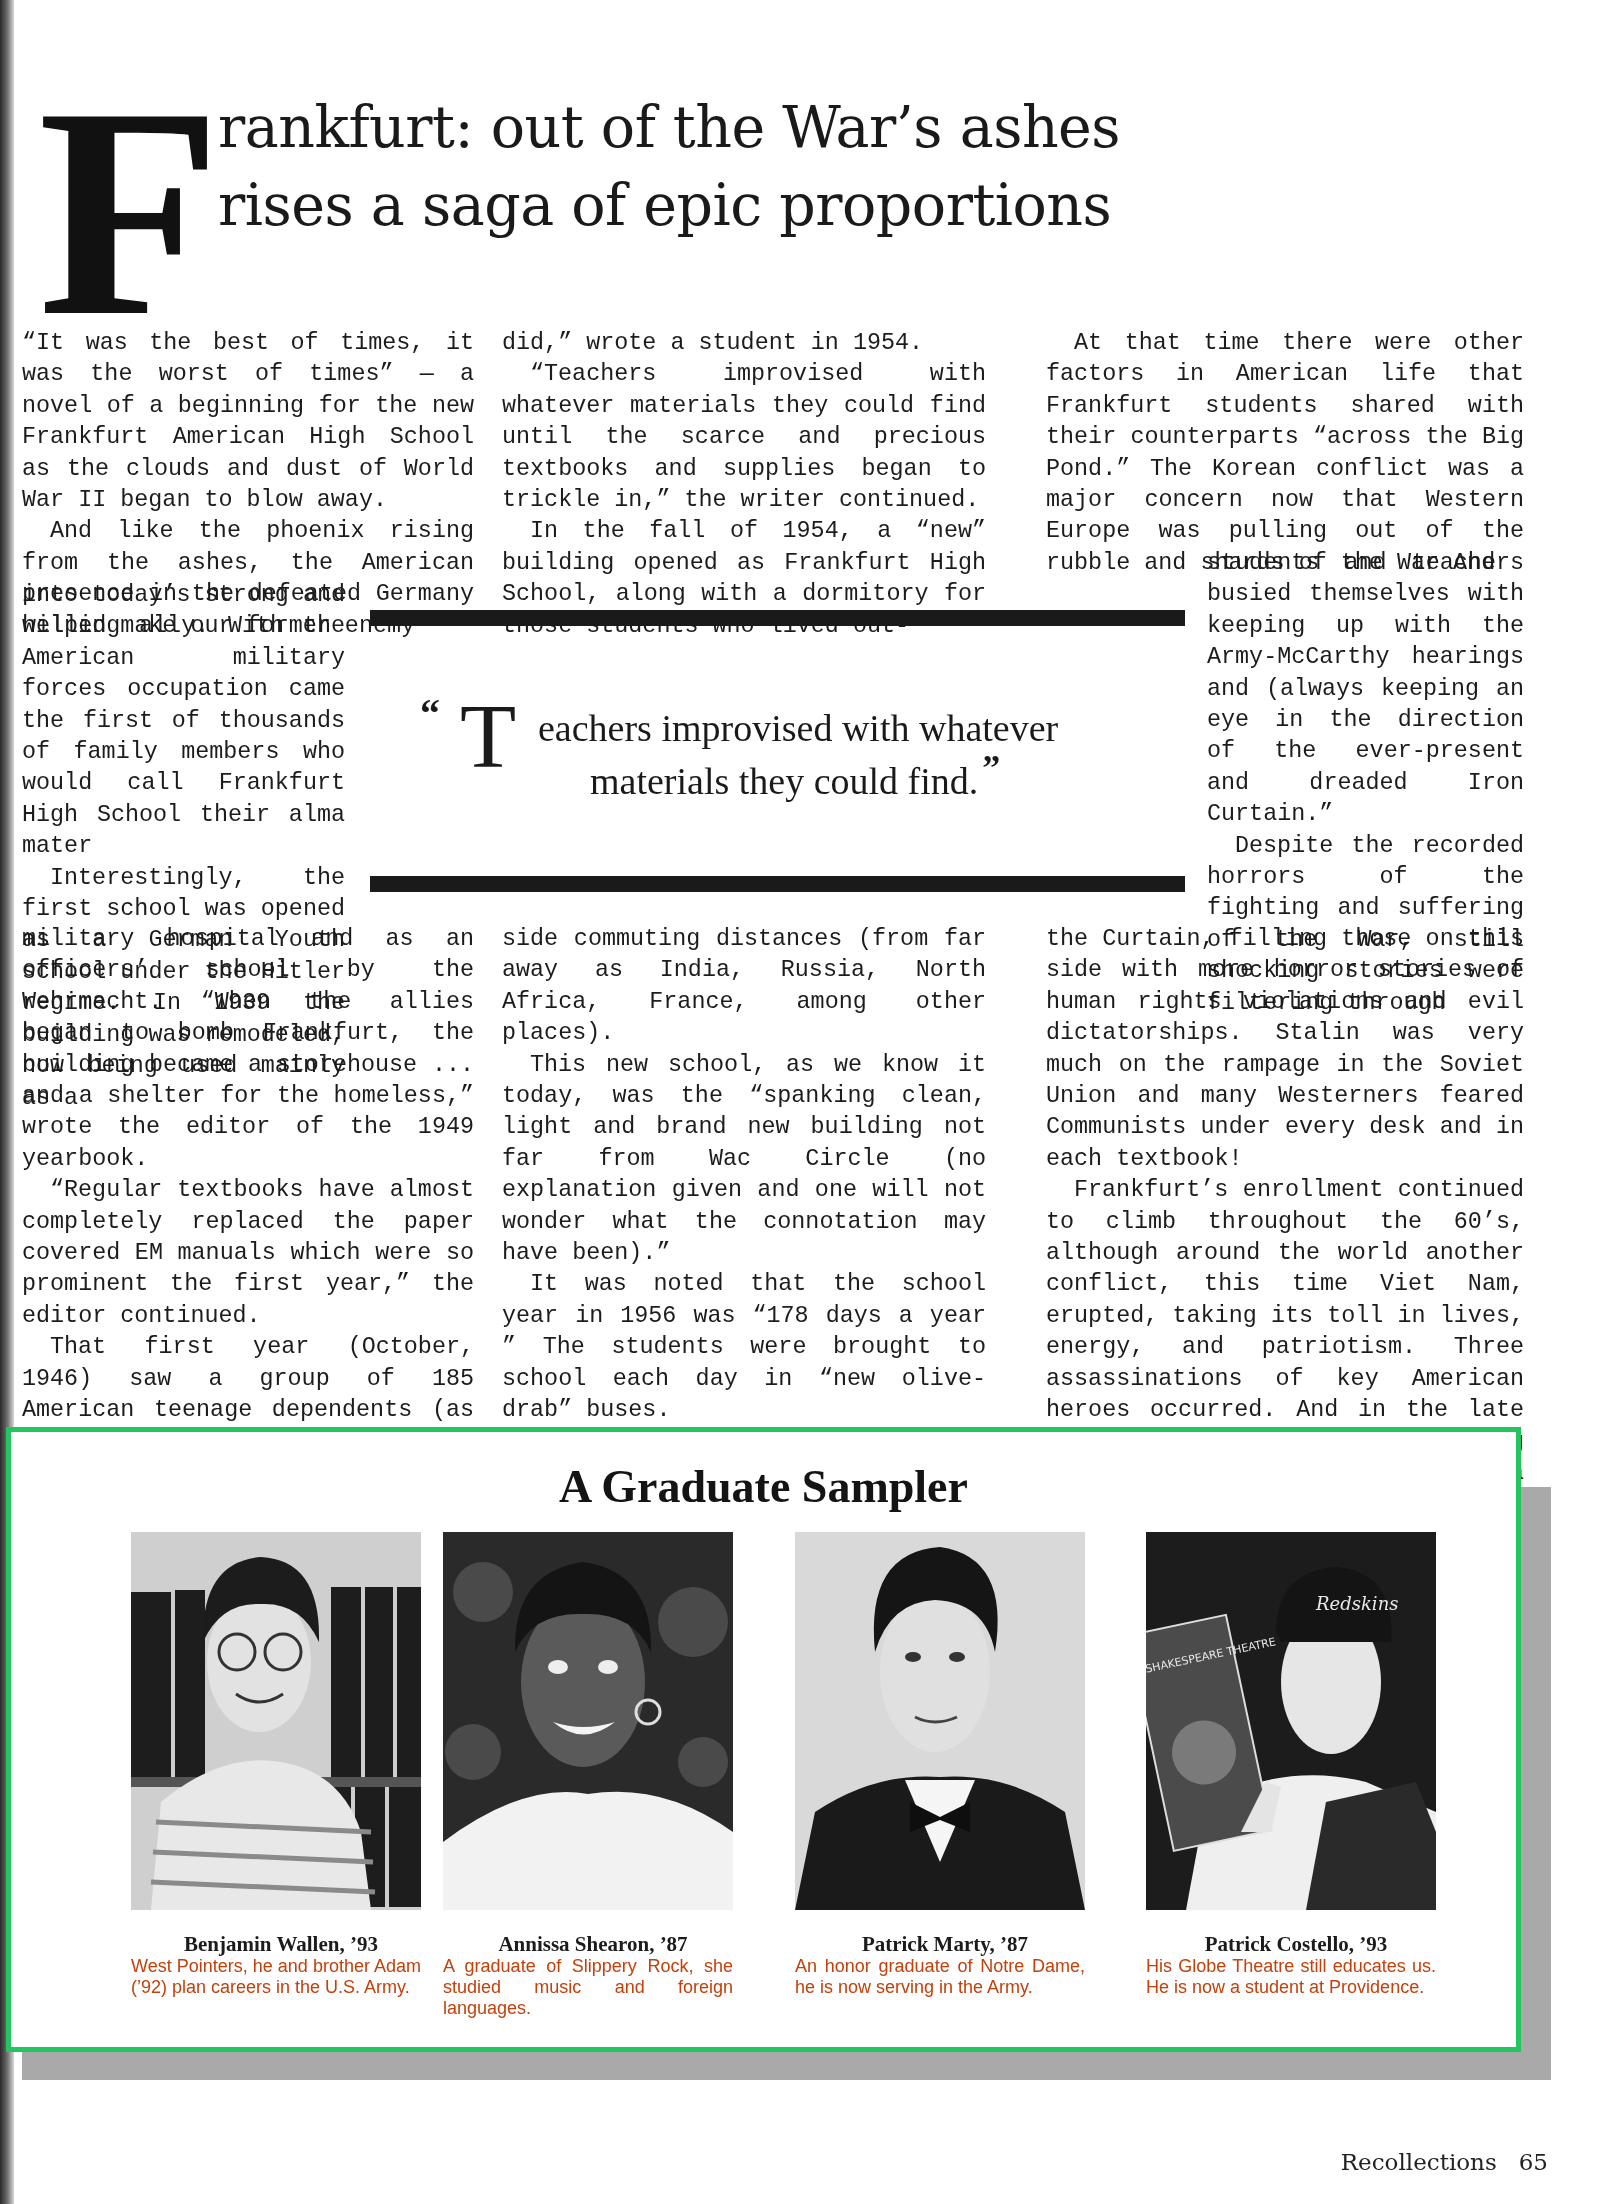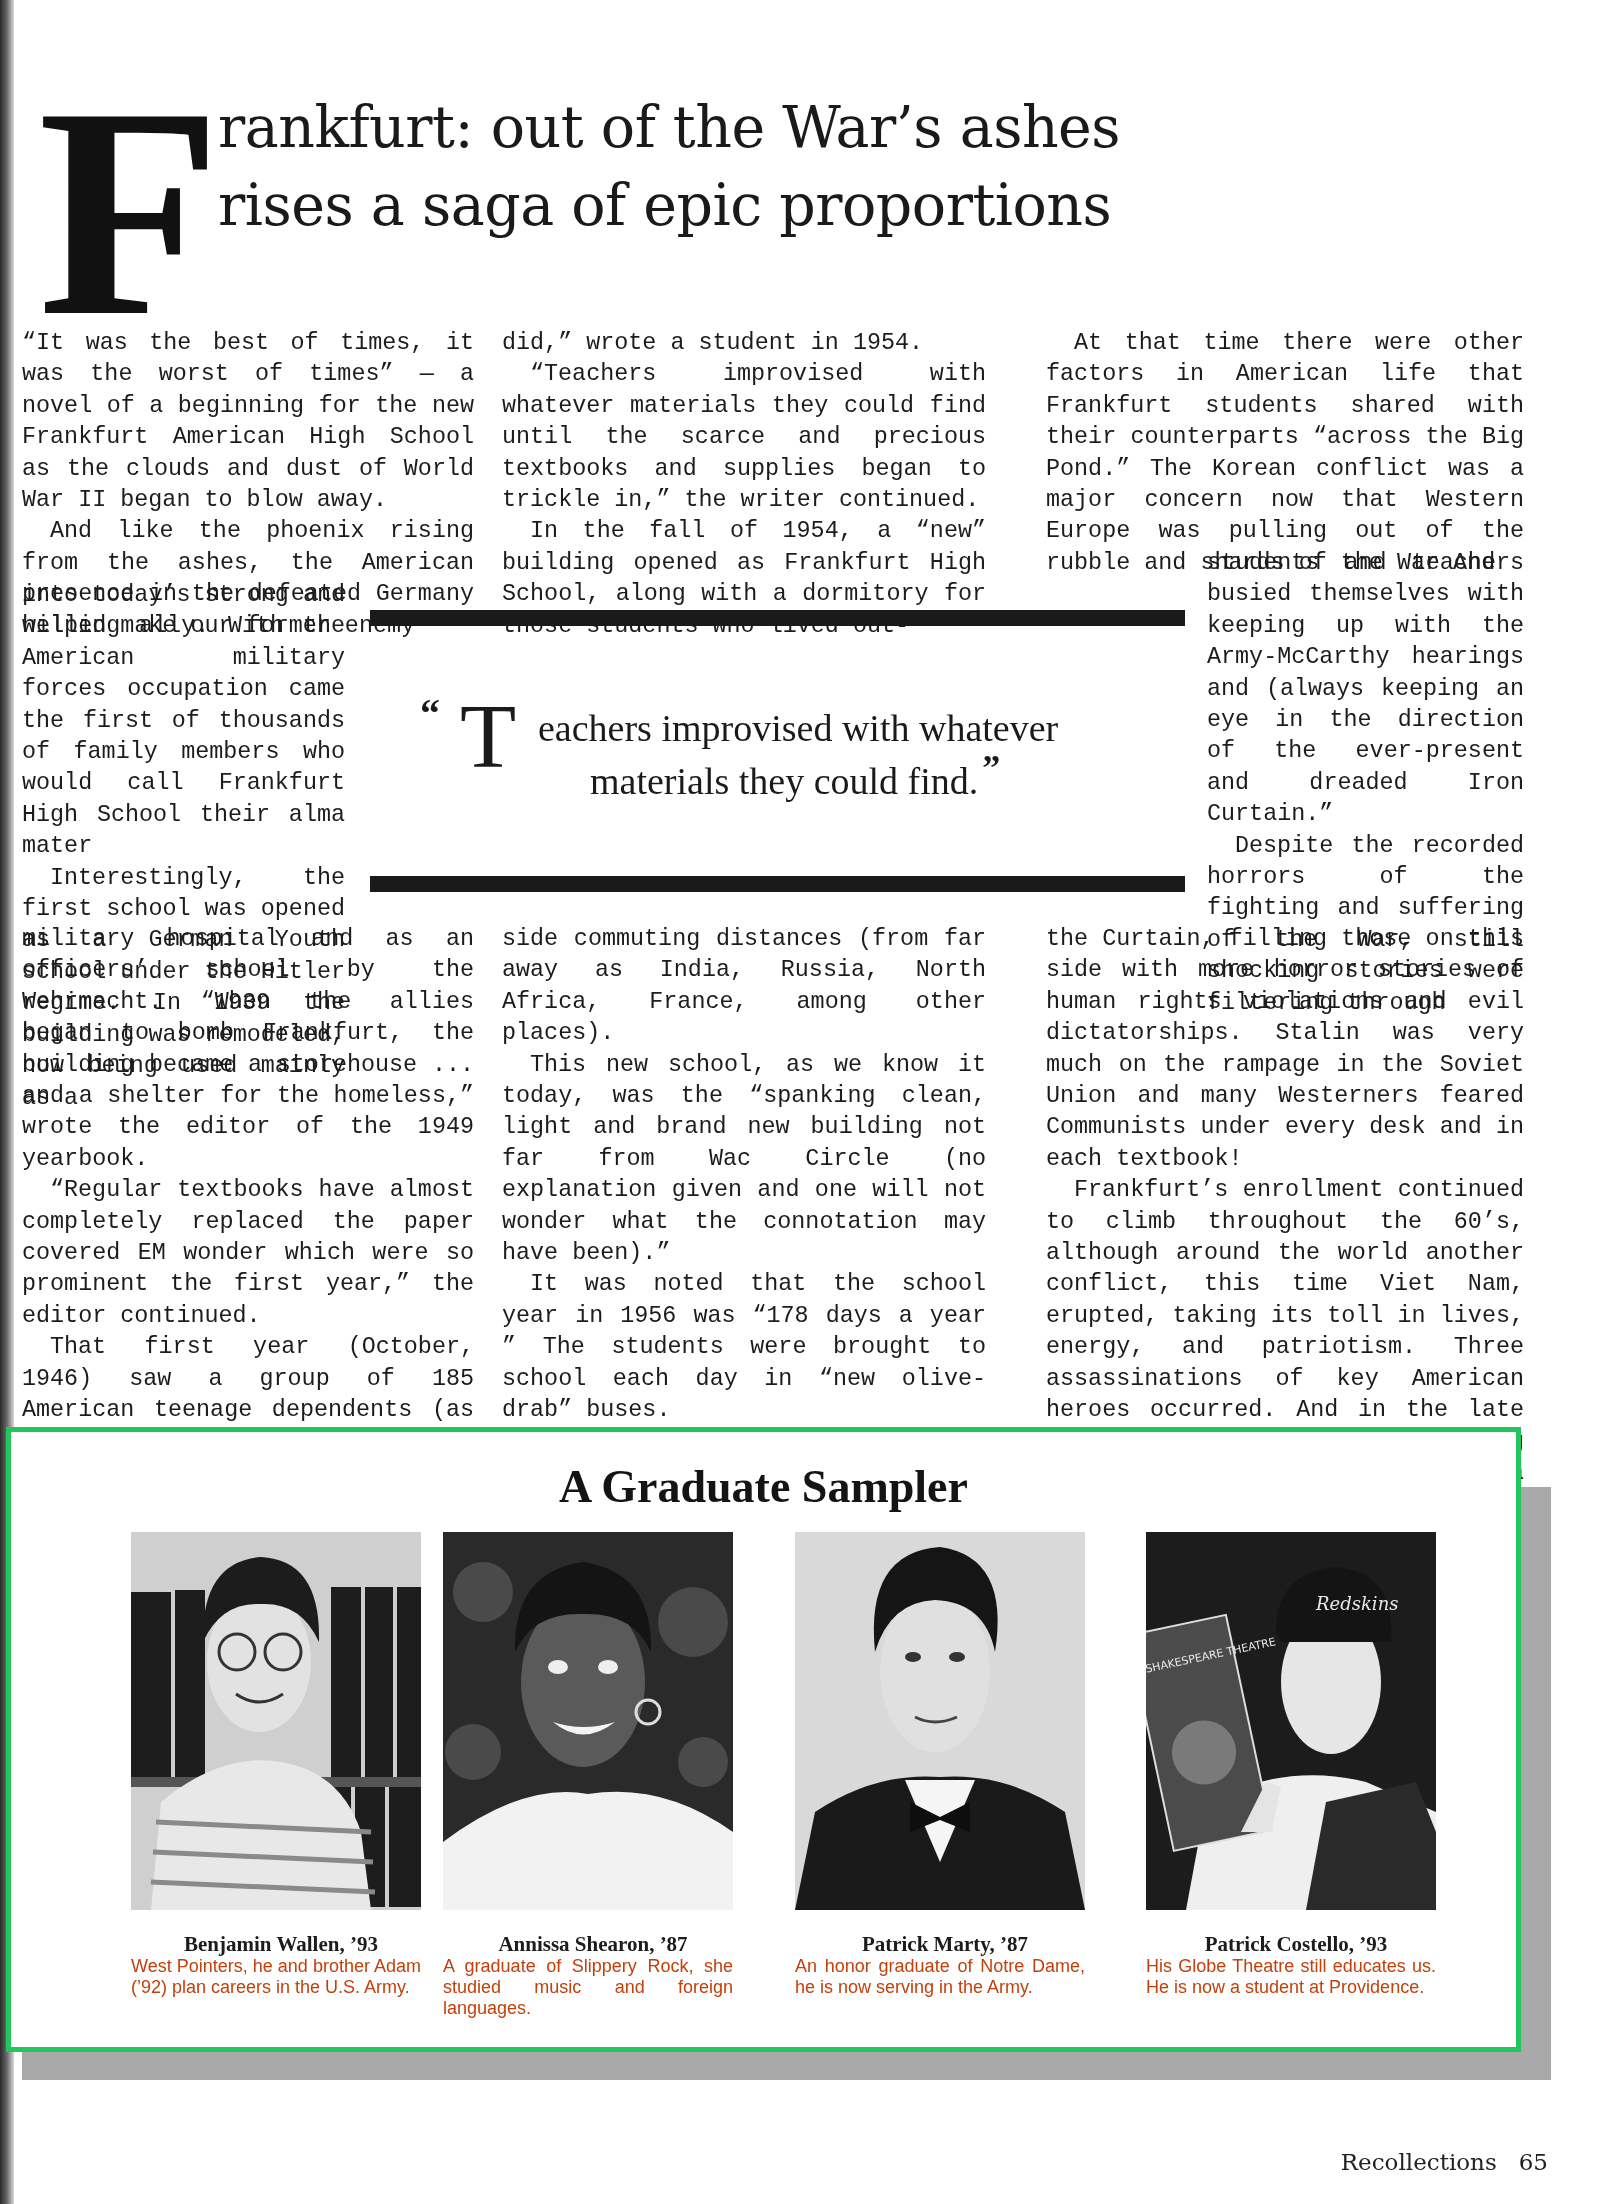--- a/index.html
+++ b/index.html
@@ -95,21 +95,21 @@
 <div class="col col1a">
   <p>“It was the best of times, it was the worst of times” — a novel of a beginning for the new Frankfurt American High School as the clouds and dust of World War II began to blow away.</p>
   <p class="ind">And like the phoenix rising from the ashes, the American presence in the defeated Germany helped make our former enemy</p>
 </div>
 <div class="col col1b">
   <p>into today’s strong and willing ally. With the American military forces occupation came the first of thousands of family members who would call Frankfurt High School their alma mater</p>
   <p class="ind">Interestingly, the first school was opened as a German Youth school under the Hitler regime. In 1939 the building was remodeled, now being used mainly as a</p>
 </div>
 <div class="col col1c">
   <p>military hospital and as an officers’ school by the Wehrmacht. “When the allies began to bomb Frankfurt, the building became a storehouse ... and a shelter for the homeless,” wrote the editor of the 1949 yearbook.</p>
-  <p class="ind">“Regular textbooks have almost completely replaced the paper covered EM wonder which were so prominent the first year,” the editor continued.</p>
+  <p class="ind">“Regular textbooks have almost completely replaced the paper covered EM manuals which were so prominent the first year,” the editor continued.</p>
   <p class="ind">That first year (October, 1946) saw a group of 185 American teenage dependents (as they were called then) met for the first time in classrooms that were equipped only with folding chairs and field tables, “which threatened to collapse    and sometimes</p>
 </div>
 
 <div class="col col2a">
   <p>did,” wrote a student in 1954.</p>
   <p class="ind">“Teachers improvised with whatever materials they could find until the scarce and precious textbooks and supplies began to trickle in,” the writer continued.</p>
   <p class="ind">In the fall of 1954, a “new” building opened as Frankfurt High School, along with a dormitory for those students who lived out-</p>
 </div>
 <div class="col col2b">
   <p>side commuting distances (from far away as India, Russia, North Africa, France, among other places).</p>

